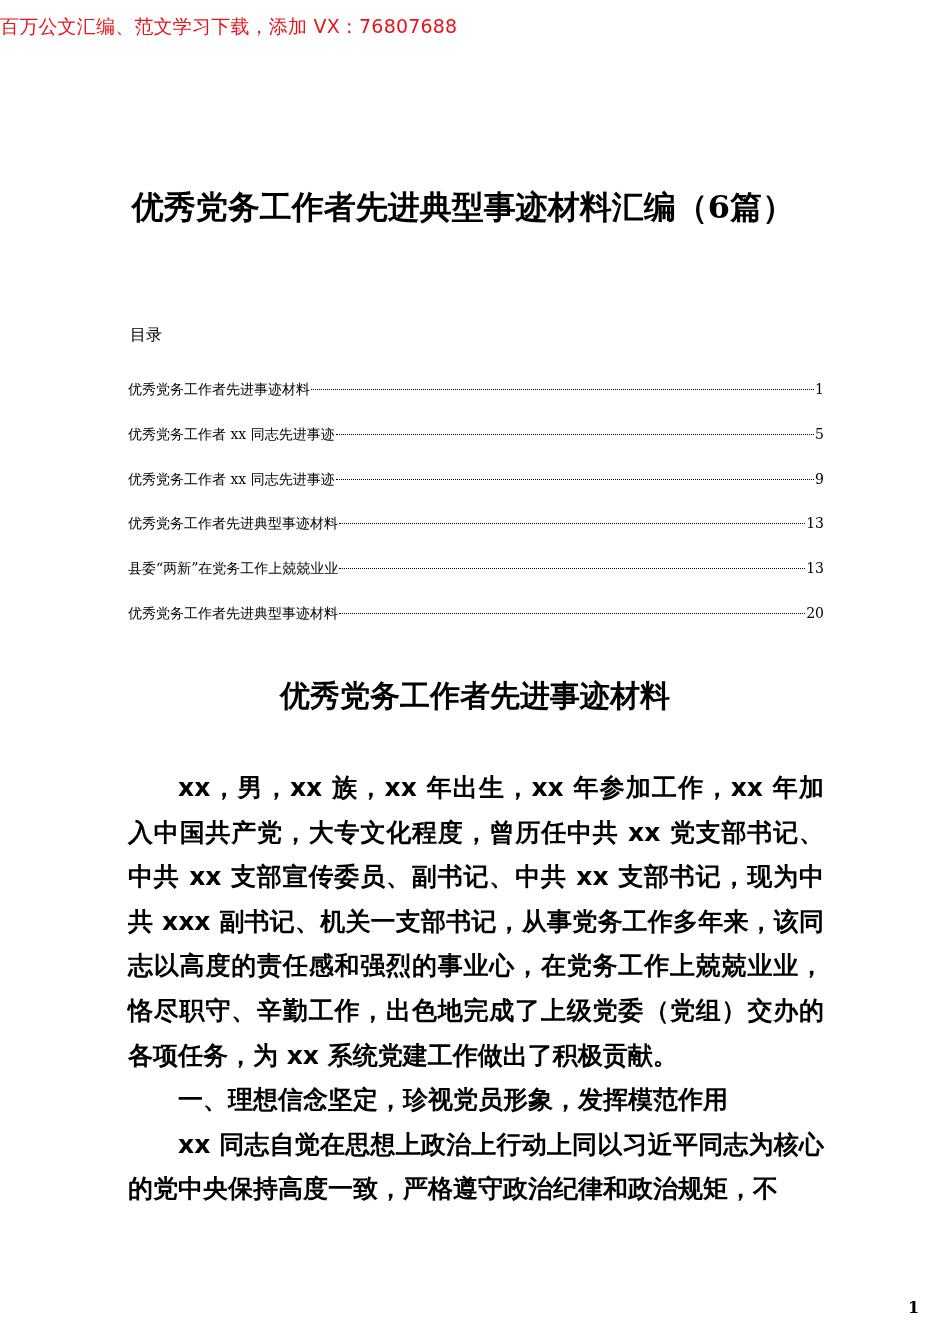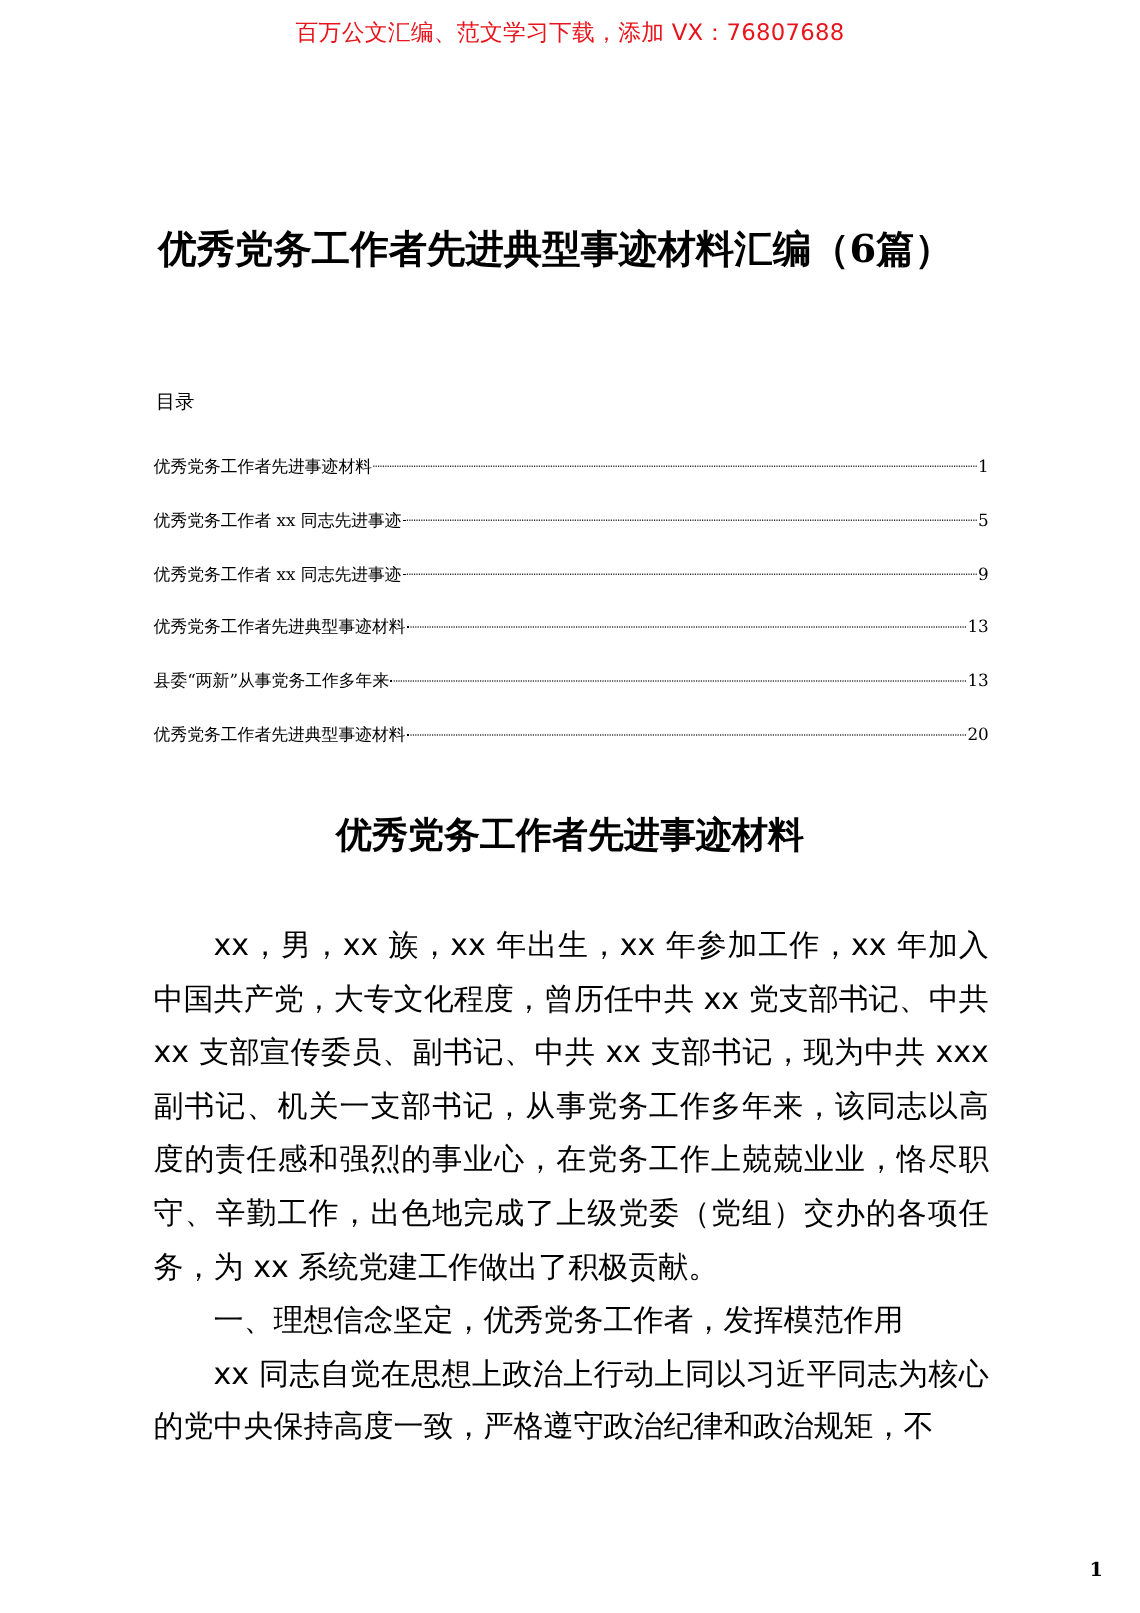--- a/index.html
+++ b/index.html
@@ -1,21 +1,21 @@
 <!DOCTYPE html>
 <html><head>
   <meta charset="utf-8">
   <style>
     html, body { margin: 0; padding: 0; background: #ffffff; }
     body {
       width: 950px; height: 1344px; position: relative; overflow: hidden;
       font-family: "DejaVu Serif", "Liberation Serif", serif; color: #000;
     }
     .watermark {
-      position: absolute; top: 14px; left: 0; width: 950px; text-align: center;
+      position: absolute; top: 14px; left: 0; width: 950px; 
       color: #e8141c; font-family: "DejaVu Sans", "Liberation Sans", sans-serif;
       font-size: 19px; letter-spacing: 0.2px;
     }
     .doc-title {
       position: absolute; top: 184px; left: 128px; width: 670px;
       text-align: center; font-weight: bold; font-size: 32px; line-height: 46px;
     }
     .toc-heading {
       position: absolute; top: 325px; left: 130px; font-size: 16px;
       font-family: "DejaVu Sans", "Liberation Sans", sans-serif;
@@ -32,20 +32,21 @@
     }
     .toc-page { white-space: nowrap; }
     .section-title {
       position: absolute; top: 676px; left: 0; width: 950px; text-align: center;
       font-size: 30px; font-weight: bold;
     }
     .body-text {
       position: absolute; top: 766px; left: 128px; width: 696px;
       font-size: 25px; line-height: 44.6px; text-align: justify;
       font-family: "DejaVu Sans", "Liberation Sans", sans-serif;
+      font-weight: bold;
     }
     .body-text p { margin: 0; text-indent: 50px; }
     .page-number {
       position: absolute; top: 1298px; left: 908px; font-size: 16px; font-weight: bold;
     }
   </style>
 </head>
 <body>
 
 <div class="watermark">百万公文汇编、范文学习下载，添加 VX：76807688</div>
@@ -69,32 +70,32 @@
     <span class="toc-title">优秀党务工作者 xx 同志先进事迹</span>
     <span class="toc-dots"></span>
     <span class="toc-page">9</span>
   </div>
   <div class="toc-row">
     <span class="toc-title">优秀党务工作者先进典型事迹材料</span>
     <span class="toc-dots"></span>
     <span class="toc-page">13</span>
   </div>
   <div class="toc-row">
-    <span class="toc-title">县委“两新”从事党务工作多年来</span>
+    <span class="toc-title">县委“两新”在党务工作上兢兢业业</span>
     <span class="toc-dots"></span>
     <span class="toc-page">13</span>
   </div>
   <div class="toc-row">
     <span class="toc-title">优秀党务工作者先进典型事迹材料</span>
     <span class="toc-dots"></span>
     <span class="toc-page">20</span>
   </div>
 </div>
 
 <div class="section-title">优秀党务工作者先进事迹材料</div>
 
 <div class="body-text">
   <p>xx，男，xx 族，xx 年出生，xx 年参加工作，xx 年加入中国共产党，大专文化程度，曾历任中共 xx 党支部书记、中共 xx 支部宣传委员、副书记、中共 xx 支部书记，现为中共 xxx 副书记、机关一支部书记，从事党务工作多年来，该同志以高度的责任感和强烈的事业心，在党务工作上兢兢业业，恪尽职守、辛勤工作，出色地完成了上级党委（党组）交办的各项任务，为 xx 系统党建工作做出了积极贡献。</p>
-  <p>一、理想信念坚定，优秀党务工作者，发挥模范作用</p>
+  <p>一、理想信念坚定，珍视党员形象，发挥模范作用</p>
   <p>xx 同志自觉在思想上政治上行动上同以习近平同志为核心的党中央保持高度一致，严格遵守政治纪律和政治规矩，不</p>
 </div>
 
 <div class="page-number">1</div>
 
 </body></html>

